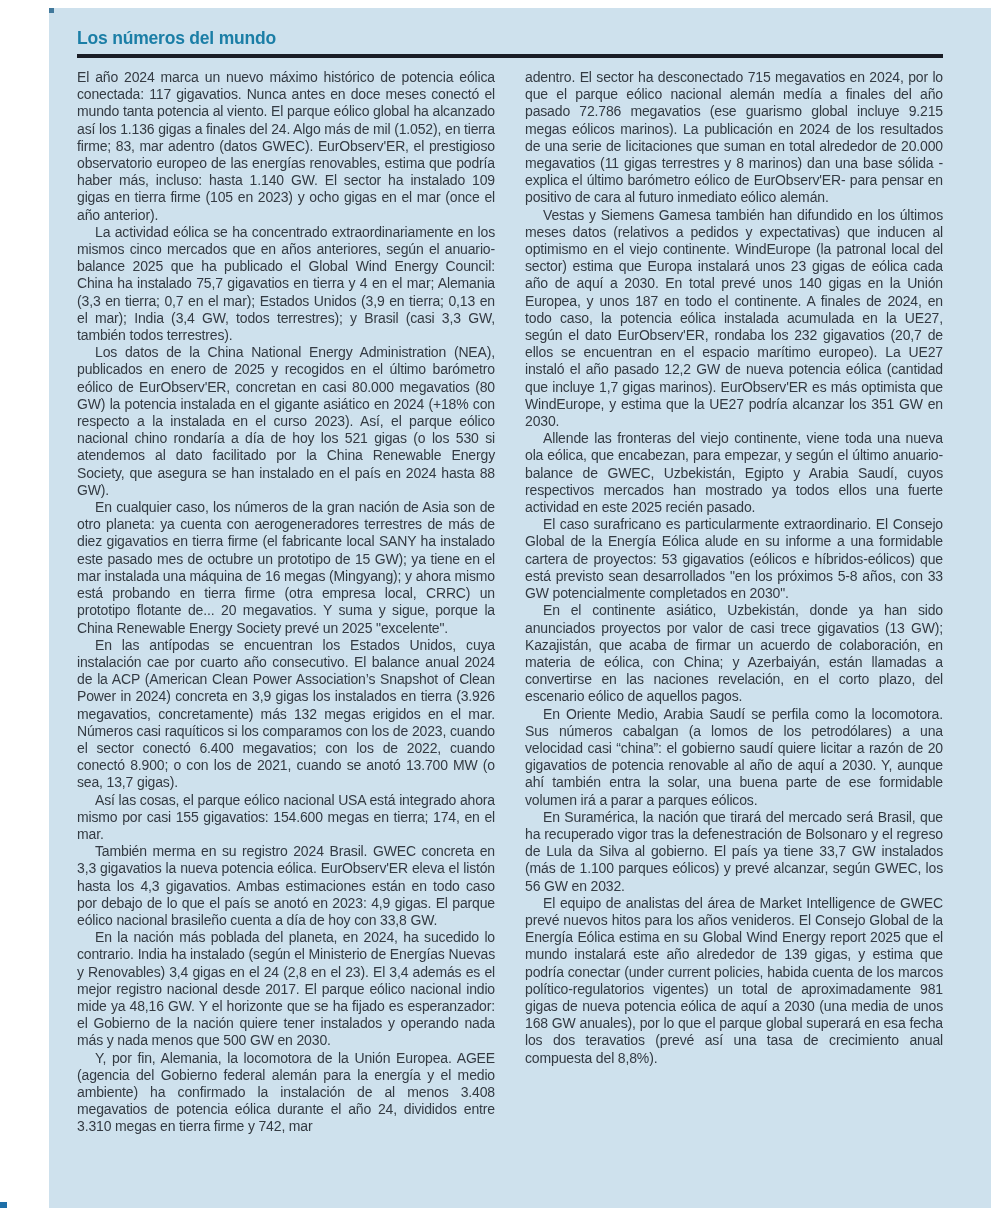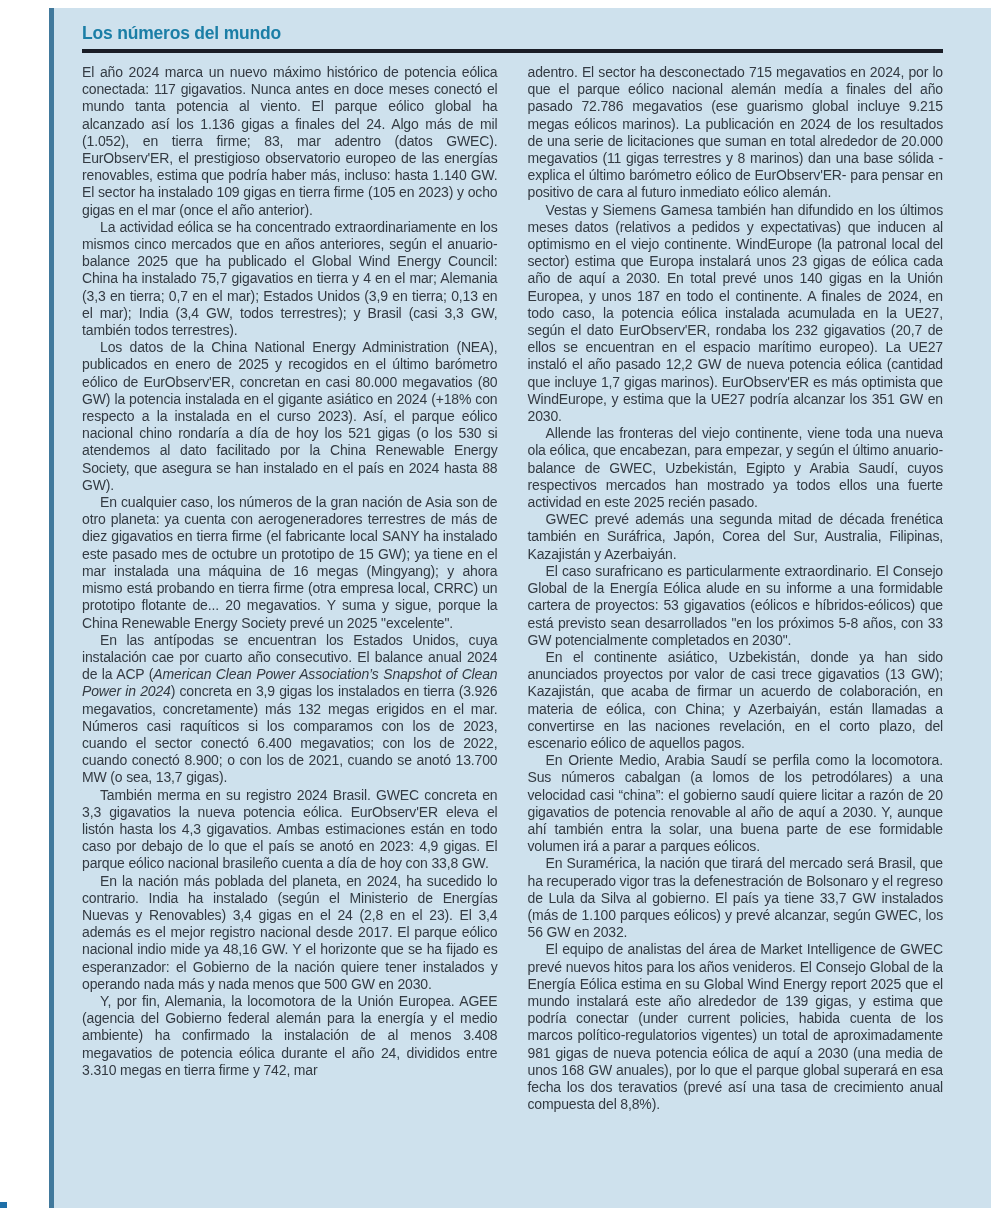--- a/index.html
+++ b/index.html
@@ -18,20 +18,21 @@
     font-family:"Liberation Sans","DejaVu Sans",sans-serif;
     position:relative;
     overflow:hidden;
   }
   .article-panel{
     position:absolute;
     left:49px;top:8px;
     width:942px;height:1200px;
     background:var(--page_background);
     display:flex;
+    flex-direction:column;
   }
   .left-accent-bar{
     width:5px;
     background:var(--left_bar_blue);
     flex:0 0 5px;
   }
   .inner{
     flex:1;
     padding:15px 48px 0 28px;
   }
@@ -58,21 +59,21 @@
   .col p{
     font-size:14px;
     line-height:17.2px;
     color:var(--body_text);
     text-align:justify;
     letter-spacing:-0.15px;
     hyphens:auto;
     -webkit-hyphens:auto;
   }
   .col p.indent{text-indent:18px;}
-  .col p .italic{font-style:italic;}
+  .col p .italic{}
   .corner-accent{
     position:absolute;
     left:0;bottom:0;
     width:7px;height:6px;
     background:var(--corner_accent_blue);
   }
 </style>
 </head>
 <body>
 
@@ -81,29 +82,29 @@
   <div class="inner">
     <div class="section-title">Los números del mundo</div>
     <div class="title-rule"></div>
     <div class="columns">
       <div class="col">
           <p class=""><span>El año 2024 marca un nuevo máximo histórico de potencia eólica conectada: 117 gigavatios. Nunca antes en doce meses conectó el mundo tanta potencia al viento. El parque eólico global ha alcanzado así los 1.136 gigas a finales del 24. Algo más de mil (1.052), en tierra firme; 83, mar adentro (datos GWEC). EurObserv'ER, el prestigioso observatorio europeo de las energías renovables, estima que podría haber más, incluso: hasta 1.140 GW. El sector ha instalado 109 gigas en tierra firme (105 en 2023) y ocho gigas en el mar (once el año anterior).</span></p>
           <p class="indent"><span>La actividad eólica se ha concentrado extraordinariamente en los mismos cinco mercados que en años anteriores, según el anuario-balance 2025 que ha publicado el Global Wind Energy Council: China ha instalado 75,7 gigavatios en tierra y 4 en el mar; Alemania (3,3 en tierra; 0,7 en el mar); Estados Unidos (3,9 en tierra; 0,13 en el mar); India (3,4 GW, todos terrestres); y Brasil (casi 3,3 GW, también todos terrestres).</span></p>
           <p class="indent"><span>Los datos de la China National Energy Administration (NEA), publicados en enero de 2025 y recogidos en el último barómetro eólico de EurObserv'ER, concretan en casi 80.000 megavatios (80 GW) la potencia instalada en el gigante asiático en 2024 (+18% con respecto a la instalada en el curso 2023). Así, el parque eólico nacional chino rondaría a día de hoy los 521 gigas (o los 530 si atendemos al dato facilitado por la China Renewable Energy Society, que asegura se han instalado en el país en 2024 hasta 88 GW).</span></p>
           <p class="indent"><span>En cualquier caso, los números de la gran nación de Asia son de otro planeta: ya cuenta con aerogeneradores terrestres de más de diez gigavatios en tierra firme (el fabricante local SANY ha instalado este pasado mes de octubre un prototipo de 15 GW); ya tiene en el mar instalada una máquina de 16 megas (Mingyang); y ahora mismo está probando en tierra firme (otra empresa local, CRRC) un prototipo flotante de... 20 megavatios. Y suma y sigue, porque la China Renewable Energy Society prevé un 2025 "excelente".</span></p>
           <p class="indent"><span>En las antípodas se encuentran los Estados Unidos, cuya instalación cae por cuarto año consecutivo. El balance anual 2024 de la ACP (</span><span class="italic">American Clean Power Association’s Snapshot of Clean Power in 2024</span><span>) concreta en 3,9 gigas los instalados en tierra (3.926 megavatios, concretamente) más 132 megas erigidos en el mar. Números casi raquíticos si los comparamos con los de 2023, cuando el sector conectó 6.400 megavatios; con los de 2022, cuando conectó 8.900; o con los de 2021, cuando se anotó 13.700 MW (o sea, 13,7 gigas).</span></p>
+          <p class="indent"><span>Así las cosas, el parque eólico nacional USA está integrado ahora mismo por casi 155 gigavatios: 154.600 megas en tierra; 174, en el mar.</span></p>
           <p class="indent"><span>También merma en su registro 2024 Brasil. GWEC concreta en 3,3 gigavatios la nueva potencia eólica. EurObserv'ER eleva el listón hasta los 4,3 gigavatios. Ambas estimaciones están en todo caso por debajo de lo que el país se anotó en 2023: 4,9 gigas. El parque eólico nacional brasileño cuenta a día de hoy con 33,8 GW.</span></p>
           <p class="indent"><span>En la nación más poblada del planeta, en 2024, ha sucedido lo contrario. India ha instalado (según el Ministerio de Energías Nuevas y Renovables) 3,4 gigas en el 24 (2,8 en el 23). El 3,4 además es el mejor registro nacional desde 2017. El parque eólico nacional indio mide ya 48,16 GW. Y el horizonte que se ha fijado es esperanzador: el Gobierno de la nación quiere tener instalados y operando nada más y nada menos que 500 GW en 2030.</span></p>
           <p class="indent"><span>Y, por fin, Alemania, la locomotora de la Unión Europea. AGEE (agencia del Gobierno federal alemán para la energía y el medio ambiente) ha confirmado la instalación de al menos 3.408 megavatios de potencia eólica durante el año 24, divididos entre 3.310 megas en tierra firme y 742, mar</span></p>
         </div>
       <div class="col">
           <p class=""><span>adentro. El sector ha desconectado 715 megavatios en 2024, por lo que el parque eólico nacional alemán medía a finales del año pasado 72.786 megavatios (ese guarismo global incluye 9.215 megas eólicos marinos). La publicación en 2024 de los resultados de una serie de licitaciones que suman en total alrededor de 20.000 megavatios (11 gigas terrestres y 8 marinos) dan una base sólida -explica el último barómetro eólico de EurObserv'ER- para pensar en positivo de cara al futuro inmediato eólico alemán.</span></p>
           <p class="indent"><span>Vestas y Siemens Gamesa también han difundido en los últimos meses datos (relativos a pedidos y expectativas) que inducen al optimismo en el viejo continente. WindEurope (la patronal local del sector) estima que Europa instalará unos 23 gigas de eólica cada año de aquí a 2030. En total prevé unos 140 gigas en la Unión Europea, y unos 187 en todo el continente. A finales de 2024, en todo caso, la potencia eólica instalada acumulada en la UE27, según el dato EurObserv'ER, rondaba los 232 gigavatios (20,7 de ellos se encuentran en el espacio marítimo europeo). La UE27 instaló el año pasado 12,2 GW de nueva potencia eólica (cantidad que incluye 1,7 gigas marinos). EurObserv'ER es más optimista que WindEurope, y estima que la UE27 podría alcanzar los 351 GW en 2030.</span></p>
           <p class="indent"><span>Allende las fronteras del viejo continente, viene toda una nueva ola eólica, que encabezan, para empezar, y según el último anuario-balance de GWEC, Uzbekistán, Egipto y Arabia Saudí, cuyos respectivos mercados han mostrado ya todos ellos una fuerte actividad en este 2025 recién pasado.</span></p>
-          <p class="indent"><span>GWEC prevé además una segunda mitad de década frenética también en Suráfrica, Japón, Corea del Sur, Australia, Filipinas, Kazajistán y Azerbaiyán.</span></p>
           <p class="indent"><span>El caso surafricano es particularmente extraordinario. El Consejo Global de la Energía Eólica alude en su informe a una formidable cartera de proyectos: 53 gigavatios (eólicos e híbridos-eólicos) que está previsto sean desarrollados "en los próximos 5-8 años, con 33 GW potencialmente completados en 2030".</span></p>
           <p class="indent"><span>En el continente asiático, Uzbekistán, donde ya han sido anunciados proyectos por valor de casi trece gigavatios (13 GW); Kazajistán, que acaba de firmar un acuerdo de colaboración, en materia de eólica, con China; y Azerbaiyán, están llamadas a convertirse en las naciones revelación, en el corto plazo, del escenario eólico de aquellos pagos.</span></p>
           <p class="indent"><span>En Oriente Medio, Arabia Saudí se perfila como la locomotora. Sus números cabalgan (a lomos de los petrodólares) a una velocidad casi “china”: el gobierno saudí quiere licitar a razón de 20 gigavatios de potencia renovable al año de aquí a 2030. Y, aunque ahí también entra la solar, una buena parte de ese formidable volumen irá a parar a parques eólicos.</span></p>
           <p class="indent"><span>En Suramérica, la nación que tirará del mercado será Brasil, que ha recuperado vigor tras la defenestración de Bolsonaro y el regreso de Lula da Silva al gobierno. El país ya tiene 33,7 GW instalados (más de 1.100 parques eólicos) y prevé alcanzar, según GWEC, los 56 GW en 2032.</span></p>
           <p class="indent"><span>El equipo de analistas del área de Market Intelligence de GWEC prevé nuevos hitos para los años venideros. El Consejo Global de la Energía Eólica estima en su Global Wind Energy report 2025 que el mundo instalará este año alrededor de 139 gigas, y estima que podría conectar (under current policies, habida cuenta de los marcos político-regulatorios vigentes) un total de aproximadamente 981 gigas de nueva potencia eólica de aquí a 2030 (una media de unos 168 GW anuales), por lo que el parque global superará en esa fecha los dos teravatios (prevé así una tasa de crecimiento anual compuesta del 8,8%).</span></p>
         </div>
     </div>
   </div>
 </div>
 

